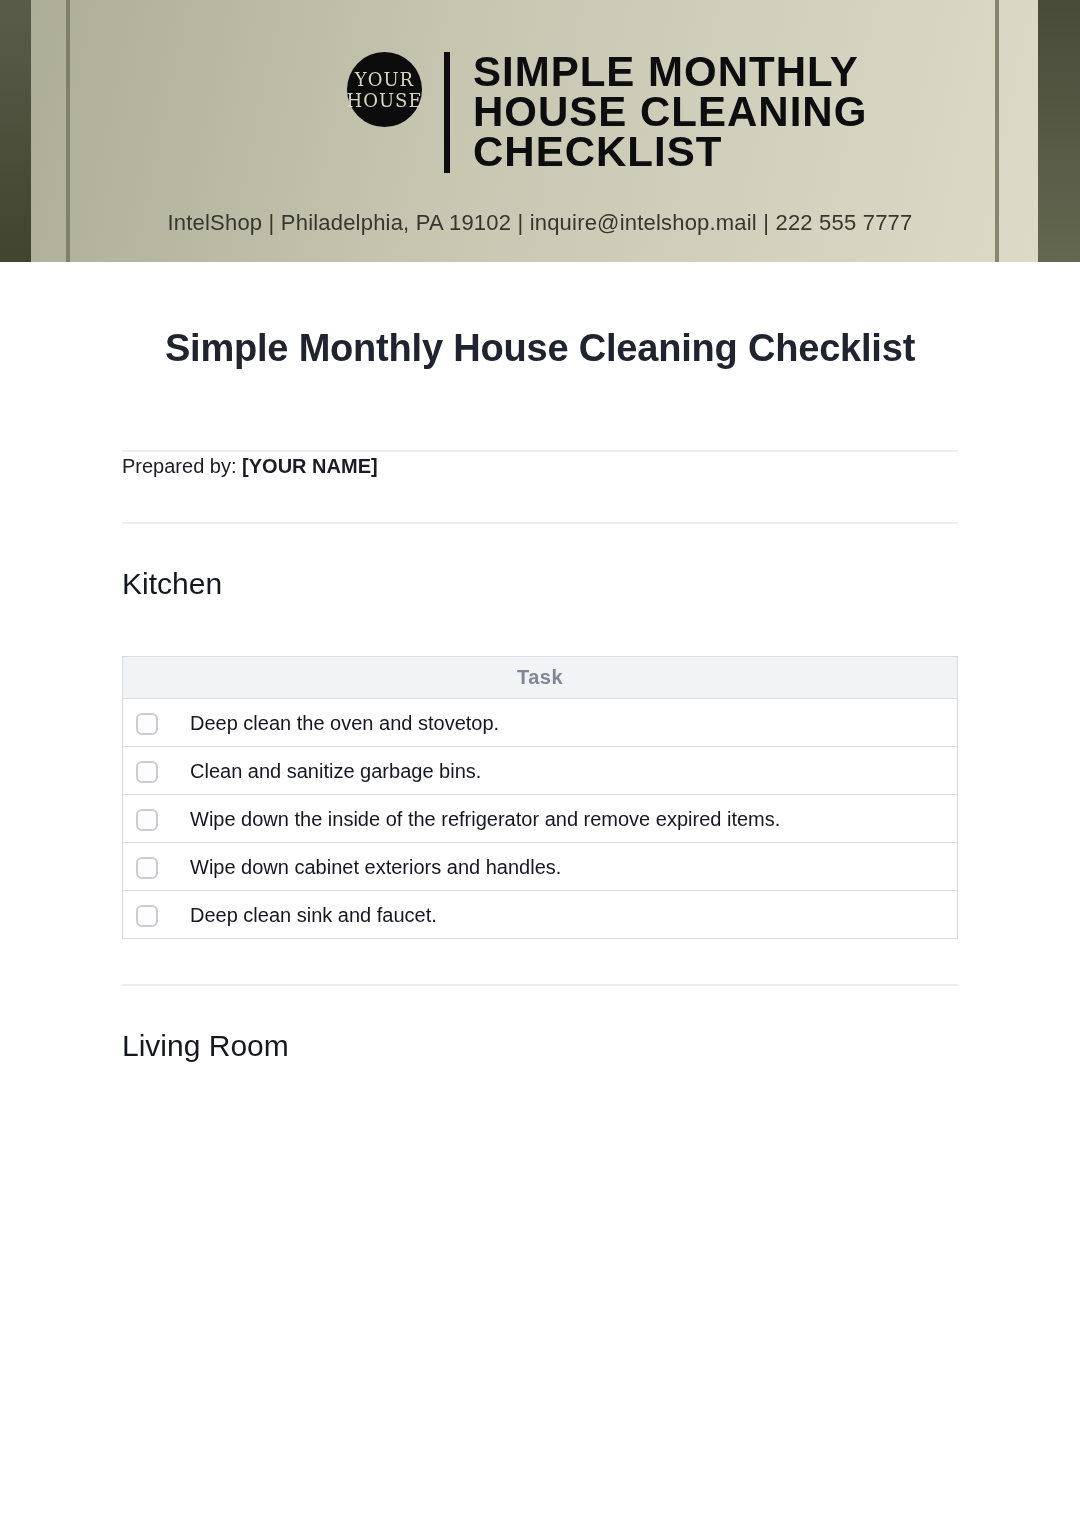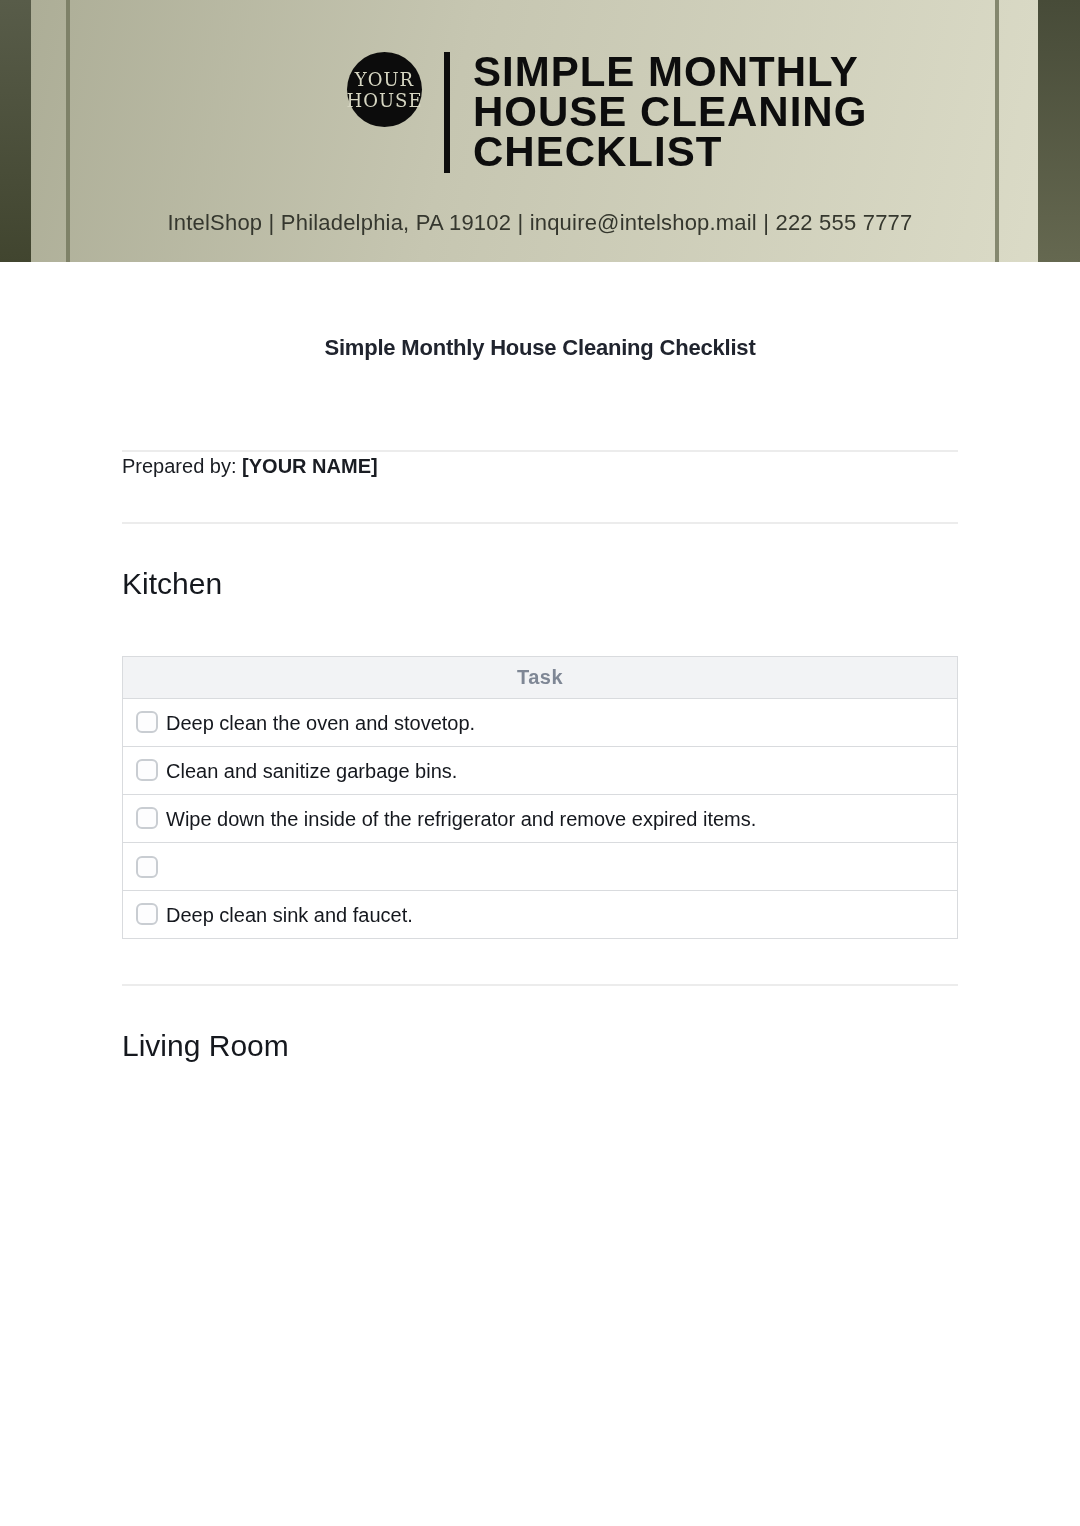--- a/index.html
+++ b/index.html
@@ -48,21 +48,21 @@
     letter-spacing:1px; white-space:nowrap;
   }
   .contact-line{
     position:absolute; left:0; right:0; bottom:26px; text-align:center;
     color:var(--contact_text); font-size:22px; letter-spacing:.2px;
   }
   
   .content{width:836px; margin:0 auto;}
   .doc-title{
     margin-top:64px; text-align:center; color:var(--doc_title);
-    font-size:22px; line-height:44px; font-weight:bold; letter-spacing:-.2px;
+    font-size:38px; line-height:44px; font-weight:bold; letter-spacing:-.2px;
   }
   .divider{border:none; height:2px; background:var(--divider);}
   .divider.d1{margin-top:80px;}
   .divider.d2{margin-top:42px;}
   .divider.d3{margin-top:45px;}
   .meta-line{font-size:20px; line-height:28px; color:var(--body_text);}
   .meta-line.first{}
   .meta-line.second{margin-top:18px;}
   .meta-line b{font-weight:bold;}
   .section-heading{
@@ -75,21 +75,21 @@
     border:1px solid var(--table_border);
   }
   table.checklist th{
     height:42px; background:var(--table_header_bg); color:var(--table_header_text);
     font-size:20px; font-weight:bold; letter-spacing:.5px; text-align:center;
     border:1px solid var(--table_border);
   }
   table.checklist td{
     height:48px; border:1px solid var(--table_border); padding:0 0 0 13px;
   }
-  .task-cell{display:flex; align-items:flex-start; gap:8px;}
+  .task-cell{display:flex; align-items:flex-end; gap:32px;}
   .checkbox{
     width:22px; height:22px; border:2px solid var(--checkbox_border); border-radius:6px;
     background:var(--checkbox_bg); flex:0 0 auto; cursor:pointer;
   }
   .task-label{font-size:20px; color:var(--heading_text); line-height:24px;}
 </style>
 </head>
 <body>
 
 <header class="letterhead">
@@ -156,20 +156,21 @@
           <div class="task-cell">
             <span class="checkbox"></span>
             <span class="task-label">Wipe down the inside of the refrigerator and remove expired items.</span>
           </div>
         </td>
       </tr>
       <tr>
         <td>
           <div class="task-cell">
             <span class="checkbox"></span>
+            <span class="task-label">Wipe down cabinet exteriors and handles.</span>
           </div>
         </td>
       </tr>
       <tr>
         <td>
           <div class="task-cell">
             <span class="checkbox"></span>
             <span class="task-label">Deep clean sink and faucet.</span>
           </div>
         </td>

